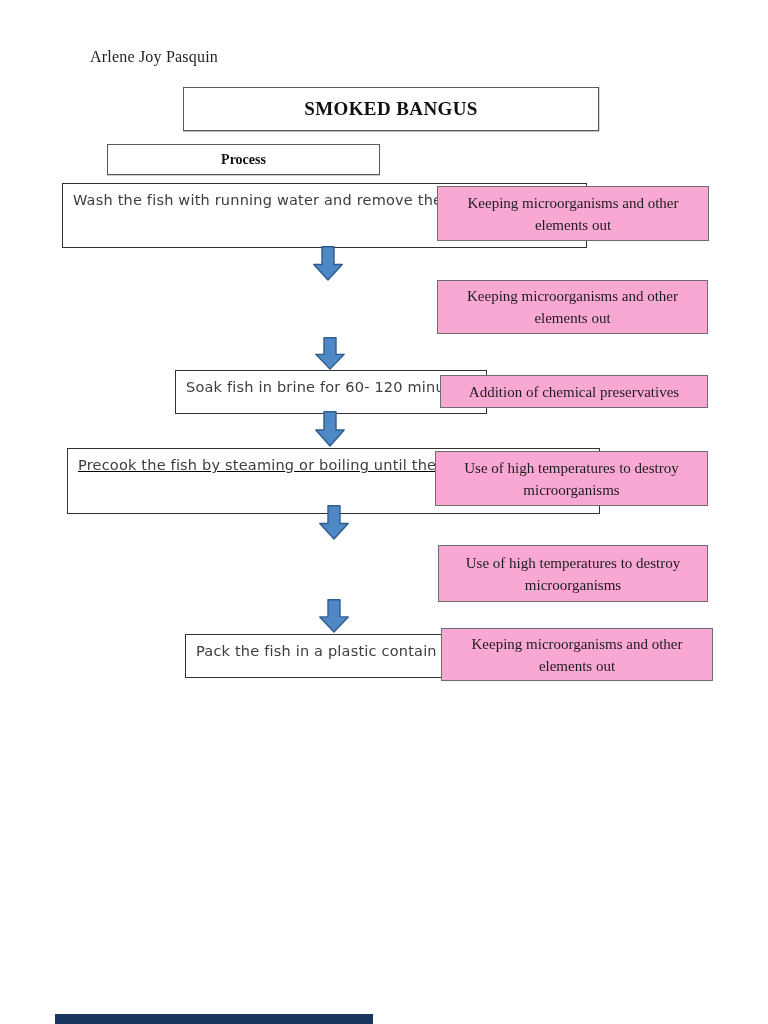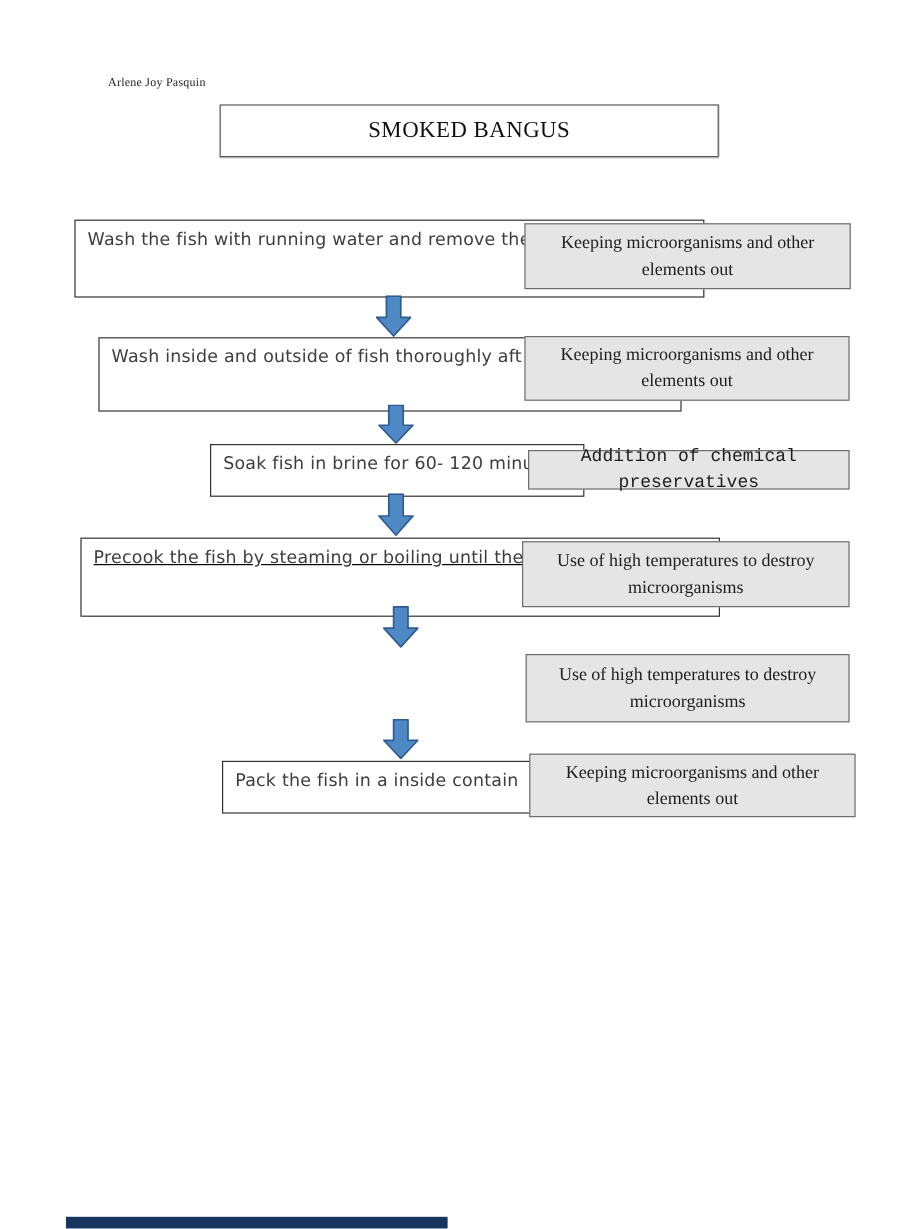--- a/index.html
+++ b/index.html
@@ -5,30 +5,30 @@
   html,body{margin:0;padding:0;background:#ffffff;}
   .page{
     position:relative;
     width:768px;height:1024px;
     background:#ffffff;
     overflow:hidden;
     font-family:"Liberation Serif", serif;
   }
   .author{
     position:absolute;left:90px;top:48px;
-    font-size:10px;color:#1f1f1f;letter-spacing:0.2px;margin-top:16px;
+    font-size:16px;color:#1f1f1f;letter-spacing:0.2px;
   }
   .title-box{
     position:absolute;left:183px;top:87px;width:414px;height:42px;
     border:1px solid #58595b;background:#fff;
     box-shadow:0 1px 0 rgba(0,0,0,0.25), 1px 0 0 rgba(0,0,0,0.15);
     display:flex;align-items:center;justify-content:center;
   }
   .title-box span{
-    font-size:19px;font-weight:normal;color:#111;letter-spacing:0.4px;
+    font-size:19px;font-weight:bold;color:#111;letter-spacing:0.4px;
   }
   .col-header{
     position:absolute;height:29px;
     border:1px solid #58595b;background:#fff;
     box-shadow:0 1px 0 rgba(0,0,0,0.2);
     display:flex;align-items:center;justify-content:center;
   }
   .col-header span{font-size:14px;font-weight:bold;color:#111;}
   .hdr-process{left:107px;top:144px;width:271px;}
   .hdr-principle{left:437px;top:144px;width:269px;}
@@ -38,21 +38,21 @@
     border:1px solid #333333;
     z-index:1;overflow:hidden;
     font-family:"DejaVu Sans", sans-serif;
   }
   .proc-box span{
     display:block;padding:8px 0 0 10px;
     font-size:14.5px;color:#3d3d3d;letter-spacing:0.2px;
     white-space:nowrap;
   }
   .princ-box{
-    position:absolute;background:#e5e5e5;
+    position:absolute;background:#f9a8d4;
     border:1.5px solid #6e6e6e;
     z-index:3;
     display:flex;align-items:center;justify-content:center;
     text-align:center;
   }
   .princ-box span{
     font-size:15px;color:#1c1c1c;line-height:22px;
     padding:0 14px;
   }
   .arrow{
@@ -62,21 +62,21 @@
   .arrow polygon{stroke:#2f5c8f;stroke-width:1.4;stroke-linejoin:round;}
 
   
   .proc-1{left:62px; top:183px;width:523px;height:63px;}
   .princ-1{left:437px;top:186px;width:270px;height:53px;}
   .arr-1{left:313px;top:246px;height:35px;}
   .proc-2{left:82px; top:281px;width:484px;height:60px;}
   .princ-2{left:437px;top:280px;width:269px;height:52px;}
   .arr-2{left:315px;top:337px;height:33px;}
   .proc-3{left:175px;top:370px;width:310px;height:42px;}
-  .princ-3{left:440px;top:375px;width:266px;height:31px;font-family:Liberation Mono, monospace;}
+  .princ-3{left:440px;top:375px;width:266px;height:31px;}
   .arr-3{left:315px;top:411px;height:36px;}
   .proc-4{left:67px; top:448px;width:531px;height:64px;text-decoration:underline;}
   .princ-4{left:435px;top:451px;width:271px;height:53px;}
   .arr-4{left:319px;top:505px;height:35px;}
   .proc-5{left:2px;  top:541px;width:663px;height:65px;}
   .princ-5{left:438px;top:545px;width:268px;height:55px;}
   .arr-5{left:319px;top:599px;height:34px;}
   .proc-6{left:185px;top:634px;width:385px;height:42px;}
   .princ-6{left:441px;top:628px;width:270px;height:51px;}
 
@@ -89,36 +89,36 @@
 <body>
 
 <div class="page">
 
   <div class="author">Arlene Joy Pasquin</div>
 
   <div class="title-box">
     <span>SMOKED BANGUS</span>
   </div>
 
+  <div class="col-header hdr-process">
+    <span>Process</span>
+  </div>
 
   <div class="proc-box proc-1">
     <span>Wash the fish with running water and remove the</span>
   </div>
   <div class="princ-box princ-1">
     <span>Keeping microorganisms and other elements out</span>
   </div>
   <div class="arrow arr-1">
     <svg viewBox="0 0 30 36" preserveAspectRatio="none">
       <polygon points="9,0.8 21,0.8 21,19 29.2,19 15,35 0.8,19 9,19" fill="#4e88c5"></polygon>
     </svg>
   </div>
 
-  <div class="proc-box proc-2">
-    <span>Wash inside and outside of fish thoroughly aft</span>
-  </div>
   <div class="princ-box princ-2">
     <span>Keeping microorganisms and other elements out</span>
   </div>
   <div class="arrow arr-2">
     <svg viewBox="0 0 30 36" preserveAspectRatio="none">
       <polygon points="9,0.8 21,0.8 21,19 29.2,19 15,35 0.8,19 9,19" fill="#4e88c5"></polygon>
     </svg>
   </div>
 
   <div class="proc-box proc-3">
@@ -148,21 +148,21 @@
   <div class="princ-box princ-5">
     <span>Use of high temperatures to destroy microorganisms</span>
   </div>
   <div class="arrow arr-5">
     <svg viewBox="0 0 30 36" preserveAspectRatio="none">
       <polygon points="9,0.8 21,0.8 21,19 29.2,19 15,35 0.8,19 9,19" fill="#4e88c5"></polygon>
     </svg>
   </div>
 
   <div class="proc-box proc-6">
-    <span>Pack the fish in a inside contain</span>
+    <span>Pack the fish in a plastic contain</span>
   </div>
   <div class="princ-box princ-6">
     <span>Keeping microorganisms and other elements out</span>
   </div>
 
   <div class="footer-bar"></div>
 
 </div>
 
 </body></html>

